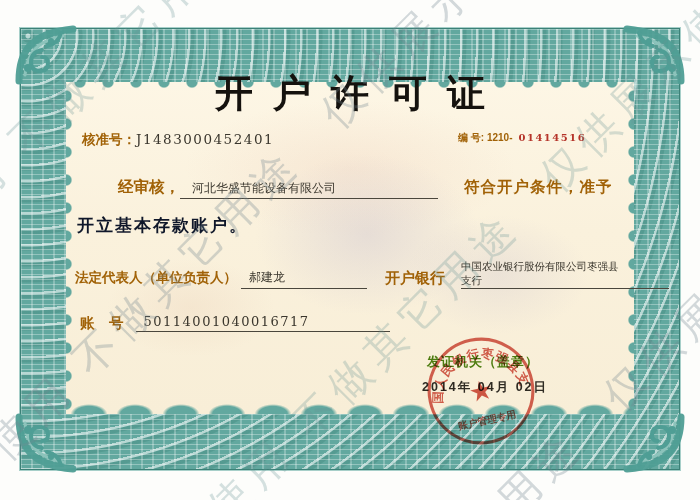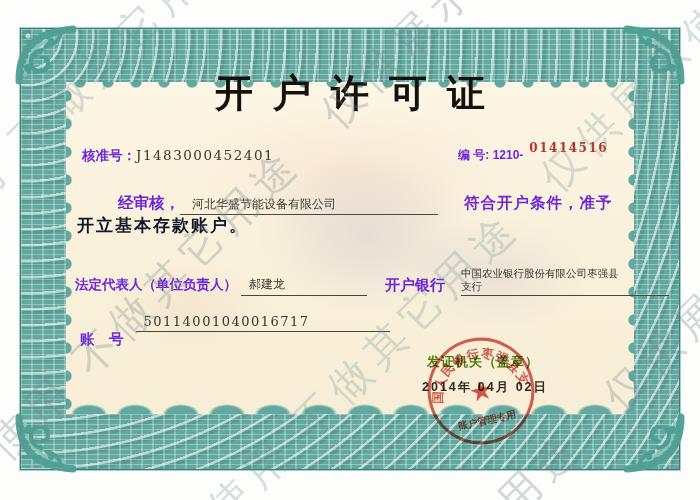--- a/index.html
+++ b/index.html
@@ -39,28 +39,28 @@
   .corner.tl{left:15px;top:23px;}
   .corner.tr{right:15px;top:23px;transform:scaleX(-1);}
   .corner.bl{left:15px;bottom:25px;transform:scaleY(-1);}
   .corner.br{right:15px;bottom:25px;transform:scale(-1,-1);}
 
   
   .abs{position:absolute;z-index:4;}
   .title{left:0;right:0;top:68px;text-align:center;
     font-family:"DejaVu Serif","Liberation Serif",serif;font-weight:800;font-size:38px;
     letter-spacing:20px;text-indent:20px;color:#15120e;}
-  .lbl{font-weight:700;color:#6d28d9;margin-top:16px;}
+  .lbl{font-weight:700;color:#a16207;}
   .serifval{font-family:"DejaVu Serif","Liberation Serif",serif;color:#3a362d;}
   .uline{border-bottom:1.5px solid #4a463c;}
   .row{display:flex;align-items:baseline;}
 
   .row-approval{left:82px;top:131px;font-size:13.5px;}
   .row-approval .serifval{margin-left:0;letter-spacing:1.5px;font-size:13.5px;}
-  .row-serial{left:458px;top:131px;font-size:12px;align-items:center;}
+  .row-serial{left:458px;top:131px;font-size:10px;}
   .row-serial .red{margin-left:6px;color:#b5342a;font-weight:700;letter-spacing:1.5px;
     font-family:"DejaVu Serif","Liberation Serif",serif;}
 
   .row-review{left:118px;top:177px;font-size:15.5px;}
   .row-review .company{width:242px;font-size:12px;padding:0 4px 1px 12px;white-space:nowrap;}
   .row-review .suffix{margin-left:26px;letter-spacing:1px;}
 
   .line-open{left:77px;top:214px;font-size:17px;font-weight:700;letter-spacing:2px;color:#0f172a;}
 
   .row-rep{left:75px;top:260px;align-items:flex-end;}

